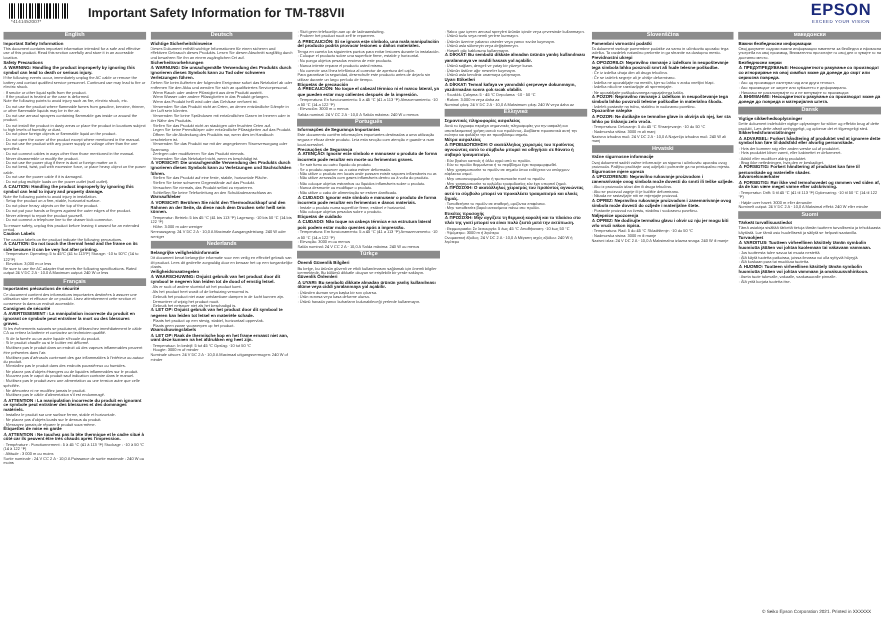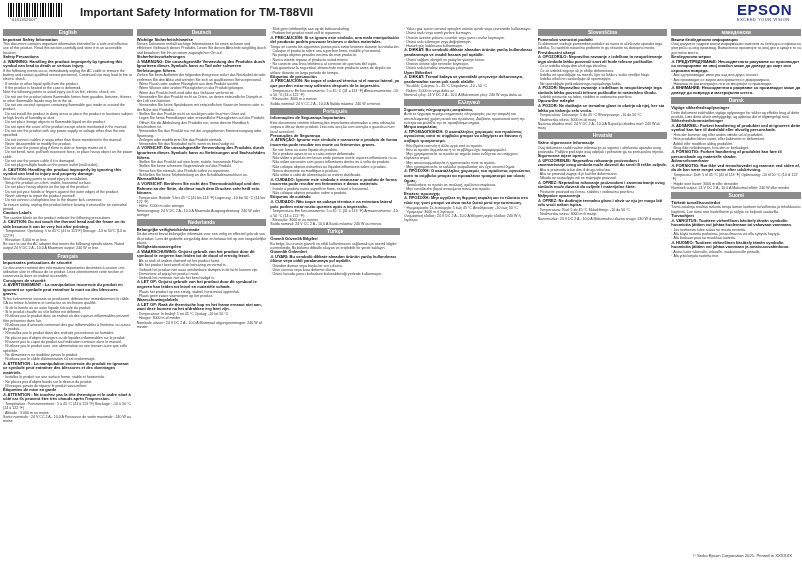--- a/index.html
+++ b/index.html
@@ -4,21 +4,21 @@
 <style>
   * { box-sizing: border-box; margin: 0; padding: 0; }
   html, body { width: 802px; height: 567px; background: #ffffff; overflow: hidden; }
   body { font-family: "Liberation Sans", sans-serif; color: #1a1a1a; position: relative; }
 
   .header { position: absolute; left: 0; top: 0; width: 802px; height: 26px; }
   .barcode { position: absolute; left: 8px; top: 3px; width: 55px; height: 14px;
     background: repeating-linear-gradient(90deg, #111 0 1px, #fff 1px 2px, #111 2px 4px, #fff 4px 5px, #111 5px 6px, #fff 6px 8px); }
   .barcode-num { position: absolute; left: 10px; top: 17px; font-size: 4px; color: #333; letter-spacing: 0.2px; }
   .doc-title { position: absolute; left: 80px; top: 6px; font-size: 11.5px; font-weight: bold; color: #222; }
-  .brand { position: absolute; right: 10px; top: 2px; }
+  .brand { position: absolute; right: 10px; top: 2px; text-align: center; }
   .brand-logo { font-size: 15px; font-weight: bold; color: #1b2a7a; letter-spacing: 0.5px; line-height: 15px; font-family: "Liberation Sans", sans-serif; }
   .brand-tag { font-size: 4px; color: #1b2a7a; letter-spacing: 0.5px; }
 
   .columns { position: absolute; left: 3px; top: 27px; width: 798px; height: 520px; display: flex; gap: 4px; }
   .col { width: 130px; height: 520px; overflow: hidden; font-size: 3.6px; line-height: 4.3px; }
   .sec-head { background: #8c8c8c; color: #fff; font-weight: bold; font-size: 5px; height: 7px; line-height: 7px; text-align: center; margin: 2px 0 1.5px 0; }
   .sub-head { font-weight: bold; font-size: 4px; line-height: 4.6px; color: #111; }
   .warn { font-weight: bold; font-size: 4px; line-height: 4.6px; color: #111; }
   .para { color: #333; }
   .bullet::before { content: "· "; }

